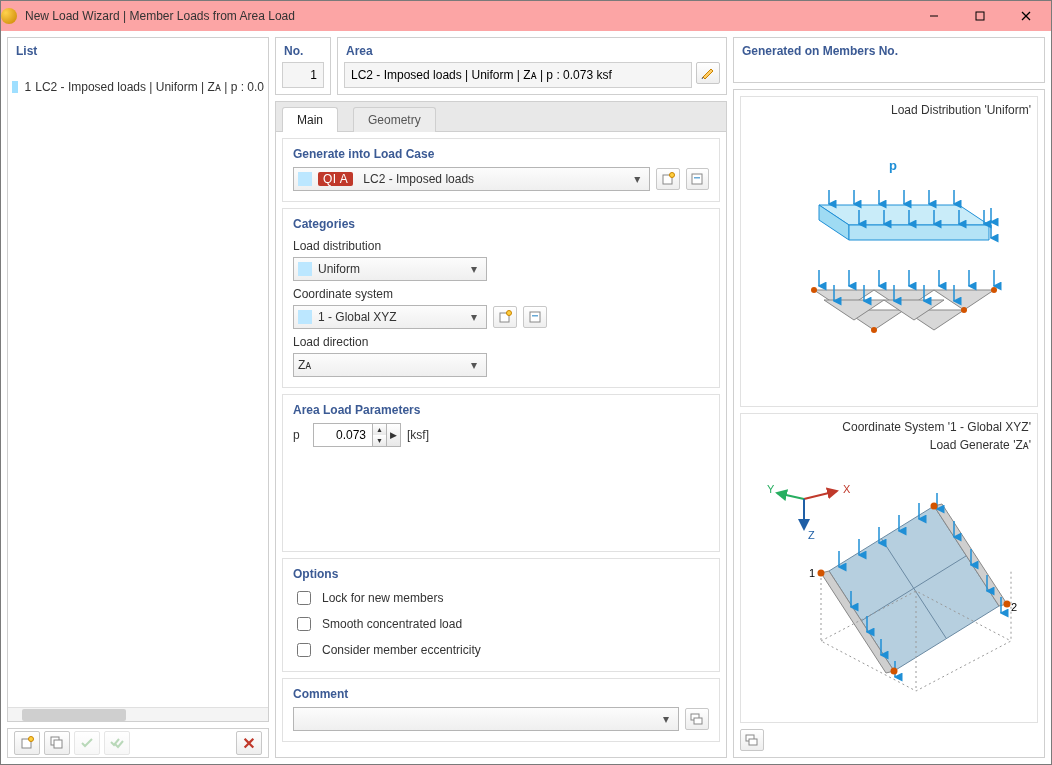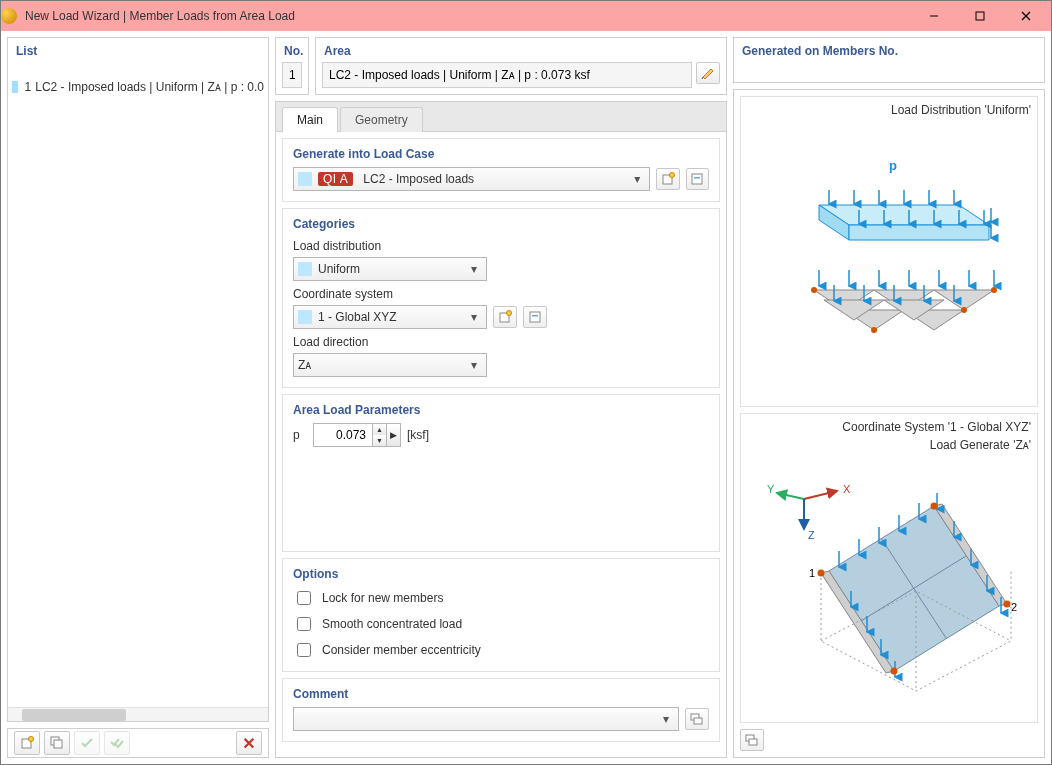--- a/index.html
+++ b/index.html
@@ -22,27 +22,27 @@
   .list-item { display: flex; align-items: center; height: 20px; padding: 0 4px; white-space: nowrap; overflow: hidden; }
   .list-item .swatch { width: 12px; height: 12px; background: #9fdfff; margin-right: 4px; }
   .list-item .idx { width: 18px; text-align: right; margin-right: 4px; color: #333; }
   .list-toolbar { height: 30px; border: 1px solid #cfcfcf; display: flex; align-items: center; padding: 0 6px; gap: 4px; background: #fff; }
   .icon-btn { width: 26px; height: 24px; border: 1px solid #c8c8c8; background: linear-gradient(#fff,#eee); display: flex; align-items: center; justify-content: center; border-radius: 2px; }
   .icon-btn.small { width: 24px; height: 22px; }
   .icon-btn.disabled { opacity: 0.45; }
   .spacer { flex: 1; }
   .mid-col { flex: 1; display: flex; flex-direction: column; gap: 6px; min-width: 0; }
   .mid-top { display: flex; gap: 6px; }
-  .no-box { width: 34px; }
+  .no-box { width: 56px; }
   .no-box input { width: 100%; height: 26px; text-align: right; padding: 0 6px; border: 1px solid #cfcfcf; background: #f5f5f5; font-size: 12px; }
   .name-box { flex: 1; }
   .name-row { display: flex; gap: 4px; padding: 0 6px 6px; }
   .name-row input { flex: 1; height: 26px; border: 1px solid #cfcfcf; background: #f5f5f5; padding: 0 6px; font-size: 12px; }
   .tabs-wrap { border: 1px solid #cfcfcf; }
-  .tabstrip { display: flex; background: #e8e8e8; border-bottom: 1px solid #cfcfcf; padding-left: 6px; gap: 2px; padding-top: 4px; }
+  .tabstrip { display: flex; background: #e8e8e8; border-bottom: 1px solid #cfcfcf; padding-left: 6px; gap: 15px; padding-top: 4px; }
   .tab { padding: 5px 14px; background: #ececec; border: 1px solid #cfcfcf; border-bottom: none; border-radius: 3px 3px 0 0; color: #555; position: relative; top: 1px; }
   .tab.active { background: #fff; color: #222; font-weight: 400; }
   .tab-content { padding: 0; background: #fff; }
   .sub-panel { border: 1px solid #e1e1e1; margin: 6px; padding-bottom: 8px; }
   .sub-panel.tall { min-height: 158px; }
   .sub-panel.last { margin-bottom: 6px; }
   .form-row { display: flex; align-items: center; padding: 2px 10px; gap: 6px; }
   .form-label { color: #333; font-size: 12px; padding: 4px 10px 2px; }
   .combo { height: 24px; border: 1px solid #b5b5b5; background: linear-gradient(#fcfcfc,#efefef); display: flex; align-items: center; padding: 0 4px 0 4px; font-size: 12px; position: relative; }
   .combo .swatch { width: 14px; height: 14px; background: #bce7ff; margin-right: 6px; }

